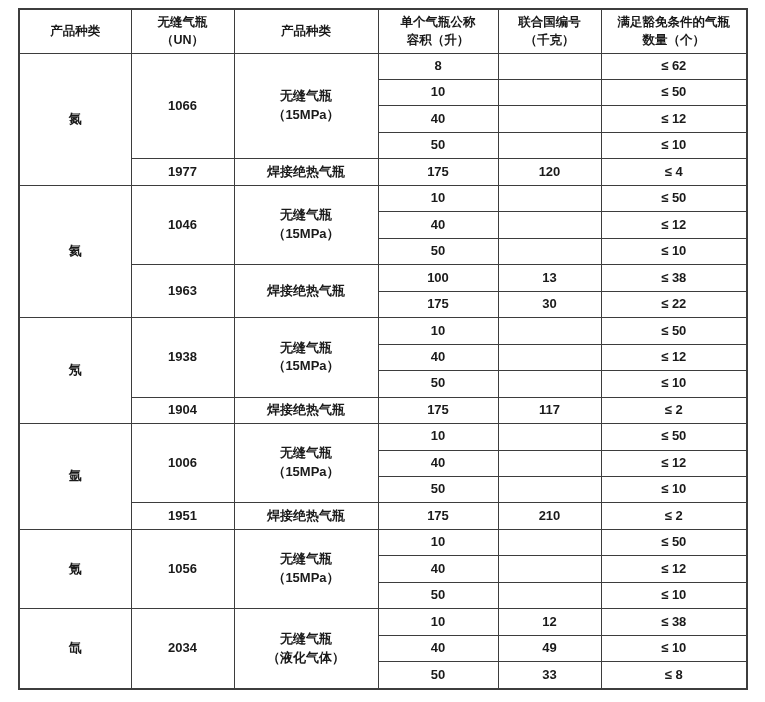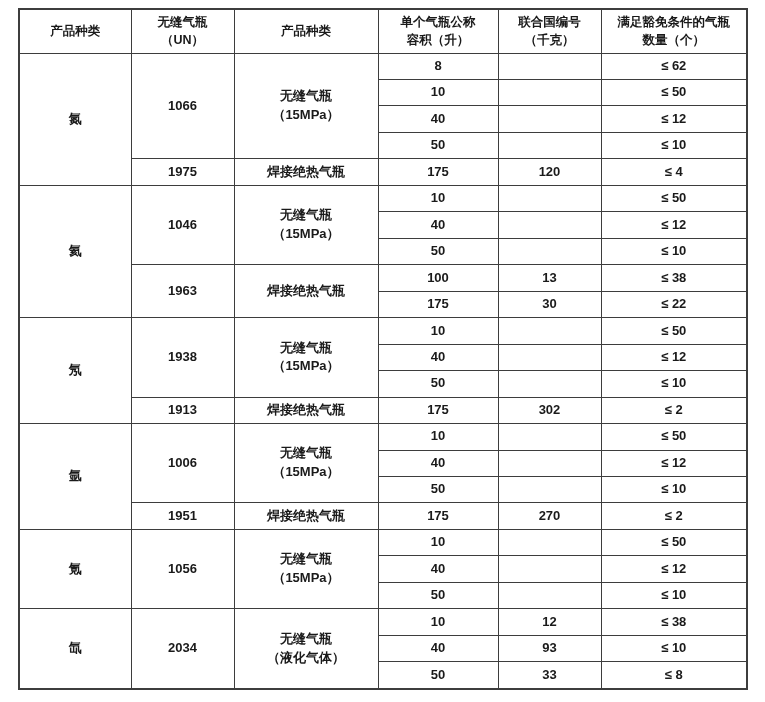--- a/index.html
+++ b/index.html
@@ -91,21 +91,21 @@
           <td>40</td>
           <td></td>
           <td>≤ 12</td>
         </tr>
         <tr>
           <td>50</td>
           <td></td>
           <td>≤ 10</td>
         </tr>
         <tr>
-          <td rowspan="1">1975</td>
+          <td rowspan="1">1977</td>
           <td rowspan="1">焊接绝热气瓶</td>
           <td>175</td>
           <td>120</td>
           <td>≤ 4</td>
         </tr>
         <tr>
           <td rowspan="5">氦</td>
           <td rowspan="3">1046</td>
           <td rowspan="3">无缝气瓶
 （15MPa）</td>
@@ -148,24 +148,24 @@
           <td>40</td>
           <td></td>
           <td>≤ 12</td>
         </tr>
         <tr>
           <td>50</td>
           <td></td>
           <td>≤ 10</td>
         </tr>
         <tr>
-          <td rowspan="1">1913</td>
+          <td rowspan="1">1904</td>
           <td rowspan="1">焊接绝热气瓶</td>
           <td>175</td>
-          <td>302</td>
+          <td>117</td>
           <td>≤ 2</td>
         </tr>
         <tr>
           <td rowspan="4">氩</td>
           <td rowspan="3">1006</td>
           <td rowspan="3">无缝气瓶
 （15MPa）</td>
           <td>10</td>
           <td></td>
           <td>≤ 50</td>
@@ -177,21 +177,21 @@
         </tr>
         <tr>
           <td>50</td>
           <td></td>
           <td>≤ 10</td>
         </tr>
         <tr>
           <td rowspan="1">1951</td>
           <td rowspan="1">焊接绝热气瓶</td>
           <td>175</td>
-          <td>270</td>
+          <td>210</td>
           <td>≤ 2</td>
         </tr>
         <tr>
           <td rowspan="3">氪</td>
           <td rowspan="3">1056</td>
           <td rowspan="3">无缝气瓶
 （15MPa）</td>
           <td>10</td>
           <td></td>
           <td>≤ 50</td>
@@ -210,21 +210,21 @@
           <td rowspan="3">氙</td>
           <td rowspan="3">2034</td>
           <td rowspan="3">无缝气瓶
 （液化气体）</td>
           <td>10</td>
           <td>12</td>
           <td>≤ 38</td>
         </tr>
         <tr>
           <td>40</td>
-          <td>93</td>
+          <td>49</td>
           <td>≤ 10</td>
         </tr>
         <tr>
           <td>50</td>
           <td>33</td>
           <td>≤ 8</td>
         </tr>
       </tbody>
   </table>
 </div>

